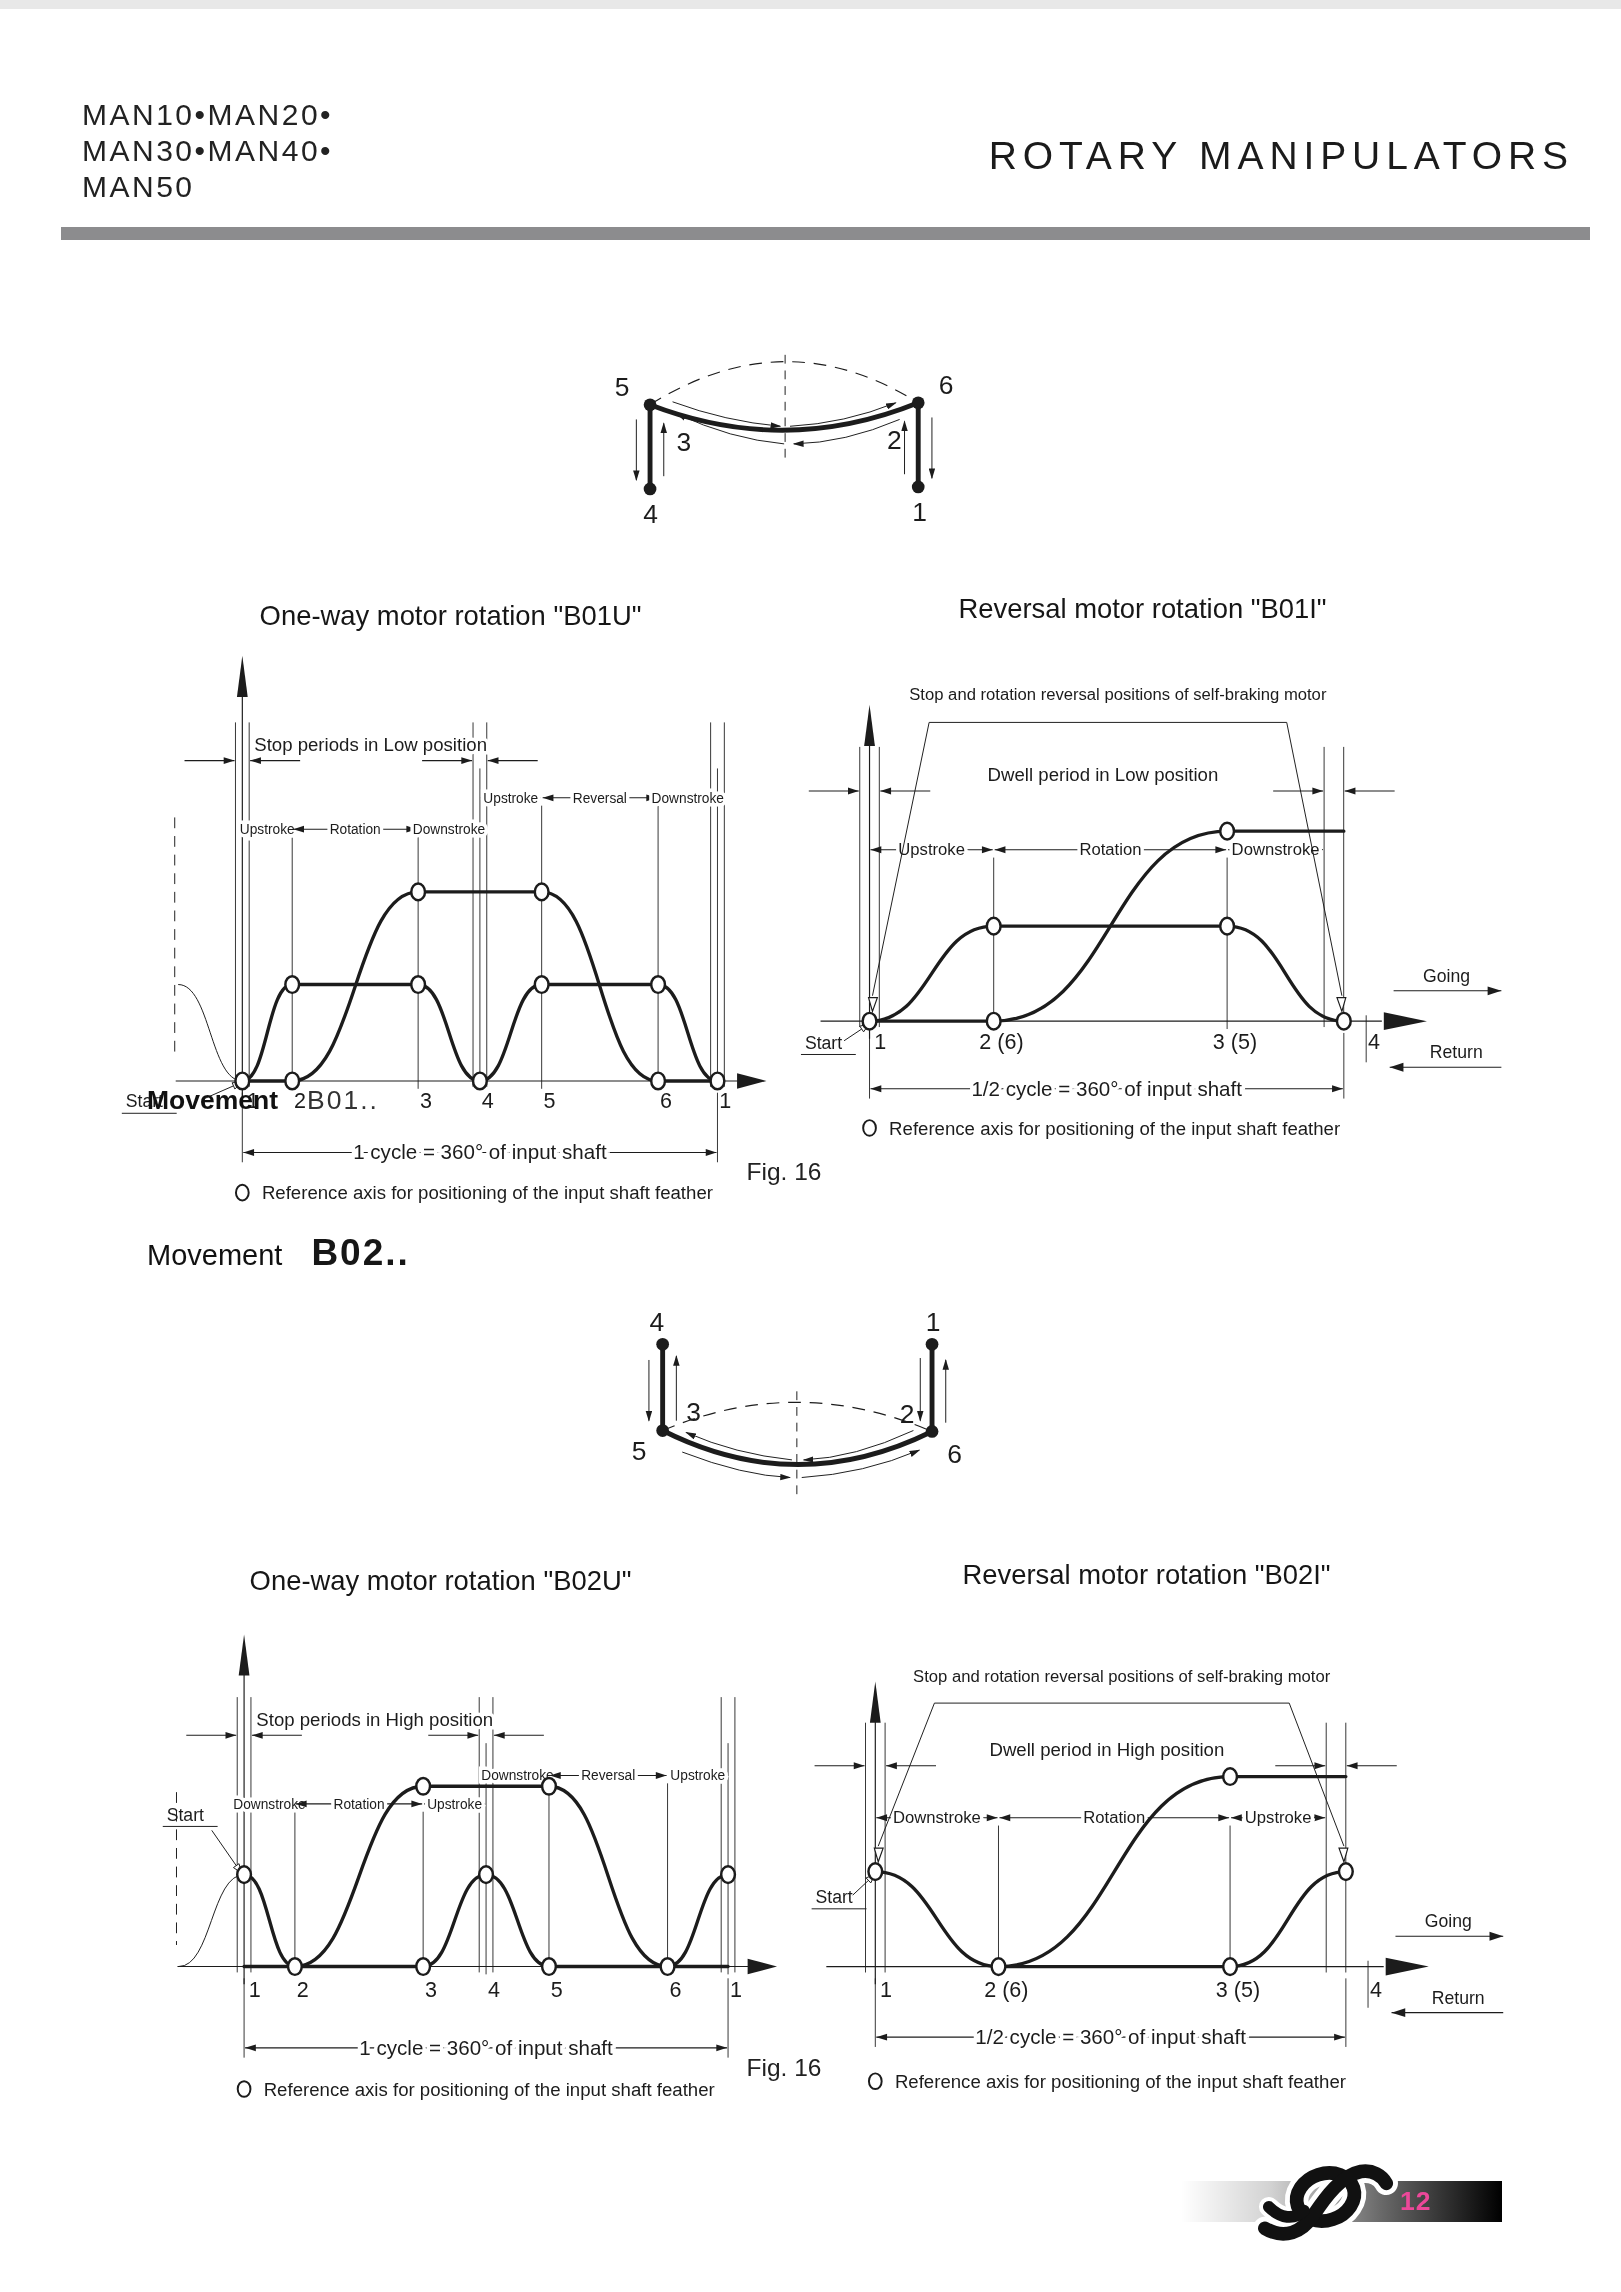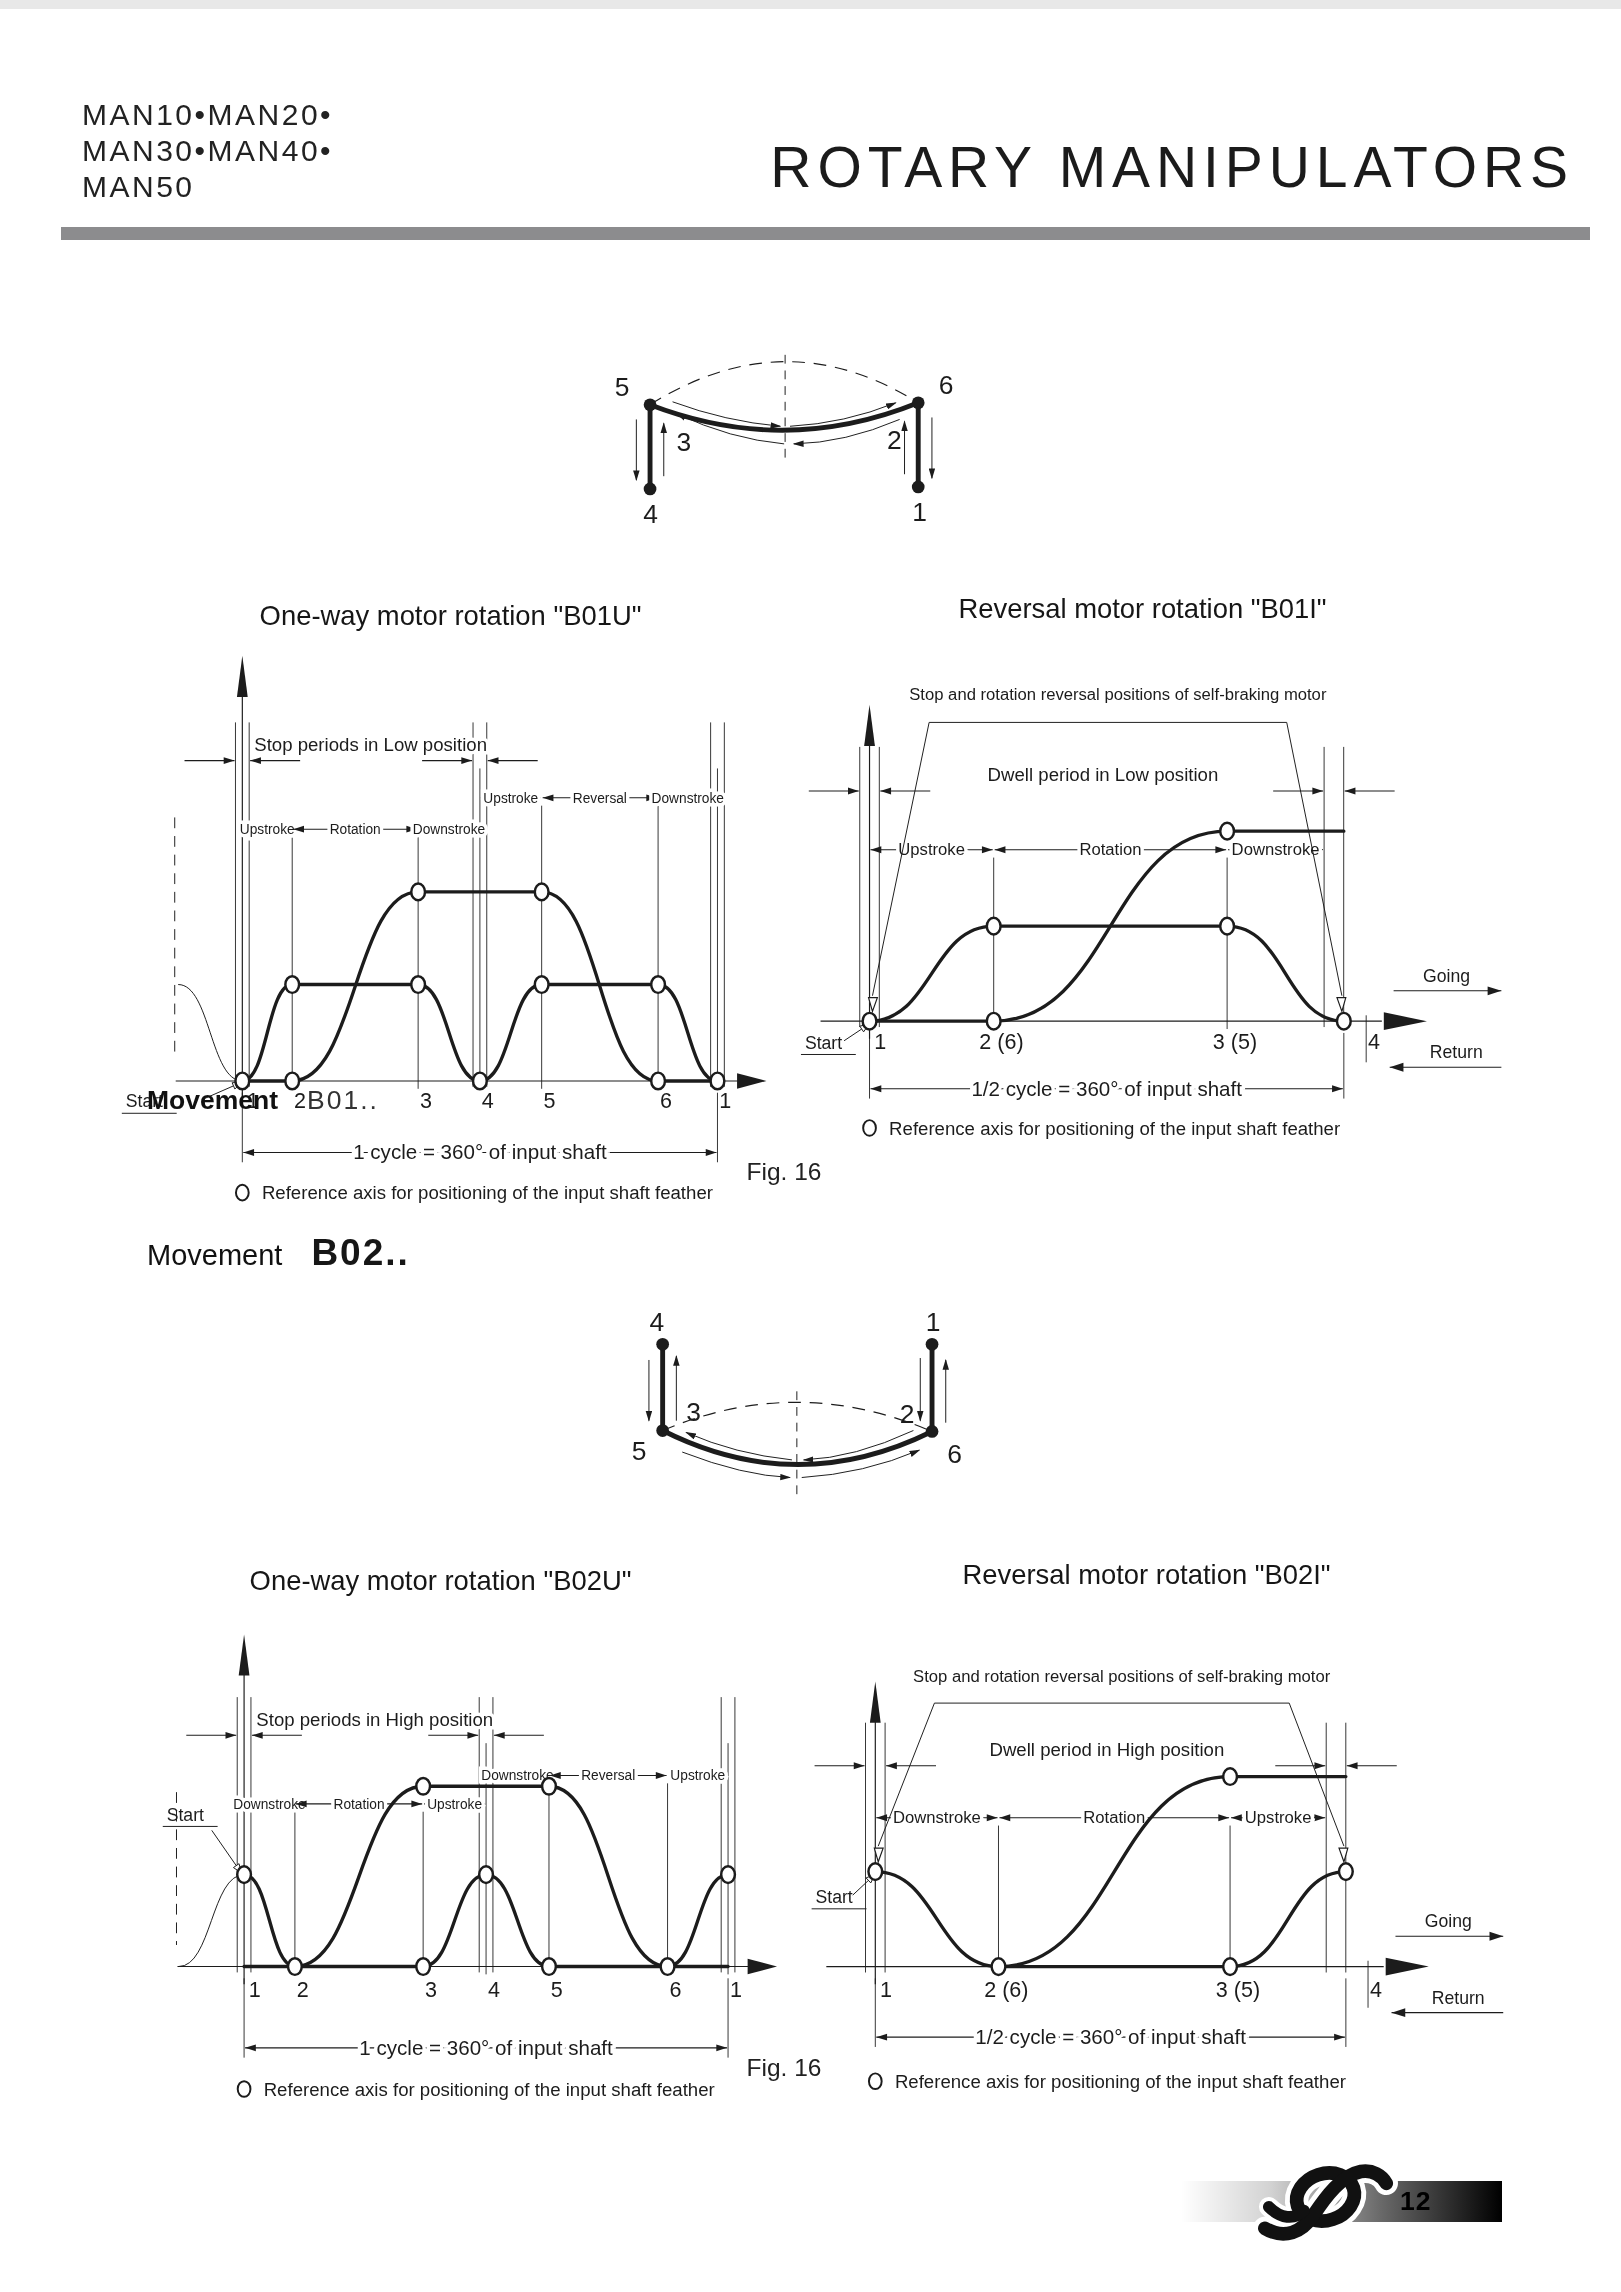--- a/index.html
+++ b/index.html
@@ -1,34 +1,34 @@
 <!DOCTYPE html>
 <html><head>
 <meta charset="utf-8">
 <style>
   html,body{margin:0;padding:0;background:#e8e8e8;}
   .page{position:relative;width:1621px;height:2293px;background:#ffffff;
         font-family:"Liberation Sans",sans-serif;color:#1c1c1c;overflow:hidden;margin:9px auto;}
   .abs{position:absolute;}
   .models{left:82px;top:88px;font-size:30px;letter-spacing:2.5px;color:#222;line-height:36px;font-weight:400;}
-  .doc-title{left:510px;top:125px;width:1064px;text-align:right;font-size:57px;letter-spacing:5.9px;
+  .doc-title{left:510px;top:125px;width:1064px;text-align:right;font-size:39px;letter-spacing:5.9px;
              font-weight:400;color:#1b1b1b;white-space:nowrap;}
   .rule{left:61px;top:218px;width:1529px;height:12.7px;background:#8c8c8e;}
   .sec-head{left:98px;top:238px;font-size:26.5px;font-weight:bold;color:#8d8d90;letter-spacing:1px;}
   .sec-head .num{margin-right:33px;}
   .chart-title{font-size:27.4px;color:#161616;text-align:center;white-space:nowrap;}
   .movement-line{font-size:26.5px;color:#111;}
   .movement-line .code{margin-left:29px;color:#333;letter-spacing:2px;font-weight:400;}
   .movement-line.b01 .label{font-weight:bold;}
   .movement-line.b02{font-size:29px;}
   .movement-line.b02 .code{font-size:37px;font-weight:bold;color:#161616;}
   .figcap{width:294px;text-align:center;font-size:24.5px;color:#222;}
   .footer-bar{left:1181px;top:2172px;width:321px;height:41px;
       background:linear-gradient(90deg,#ffffff 0%,#d2d2d2 28%,#6a6a6a 62%,#000000 100%);}
-  .page-num{left:1400px;top:2177px;font-size:26.5px;font-weight:bold;color:#000000;letter-spacing:1px;}
+  .page-num{left:1400px;top:2177px;font-size:26.5px;font-weight:bold;color:#ec4899;letter-spacing:1px;}
   svg{overflow:visible;}
   svg text{font-family:"Liberation Sans",sans-serif;}
 </style>
 </head>
 <body>
 
 <div class="page">
 
   <div class="abs models">
     <div>MAN10•MAN20•</div>

